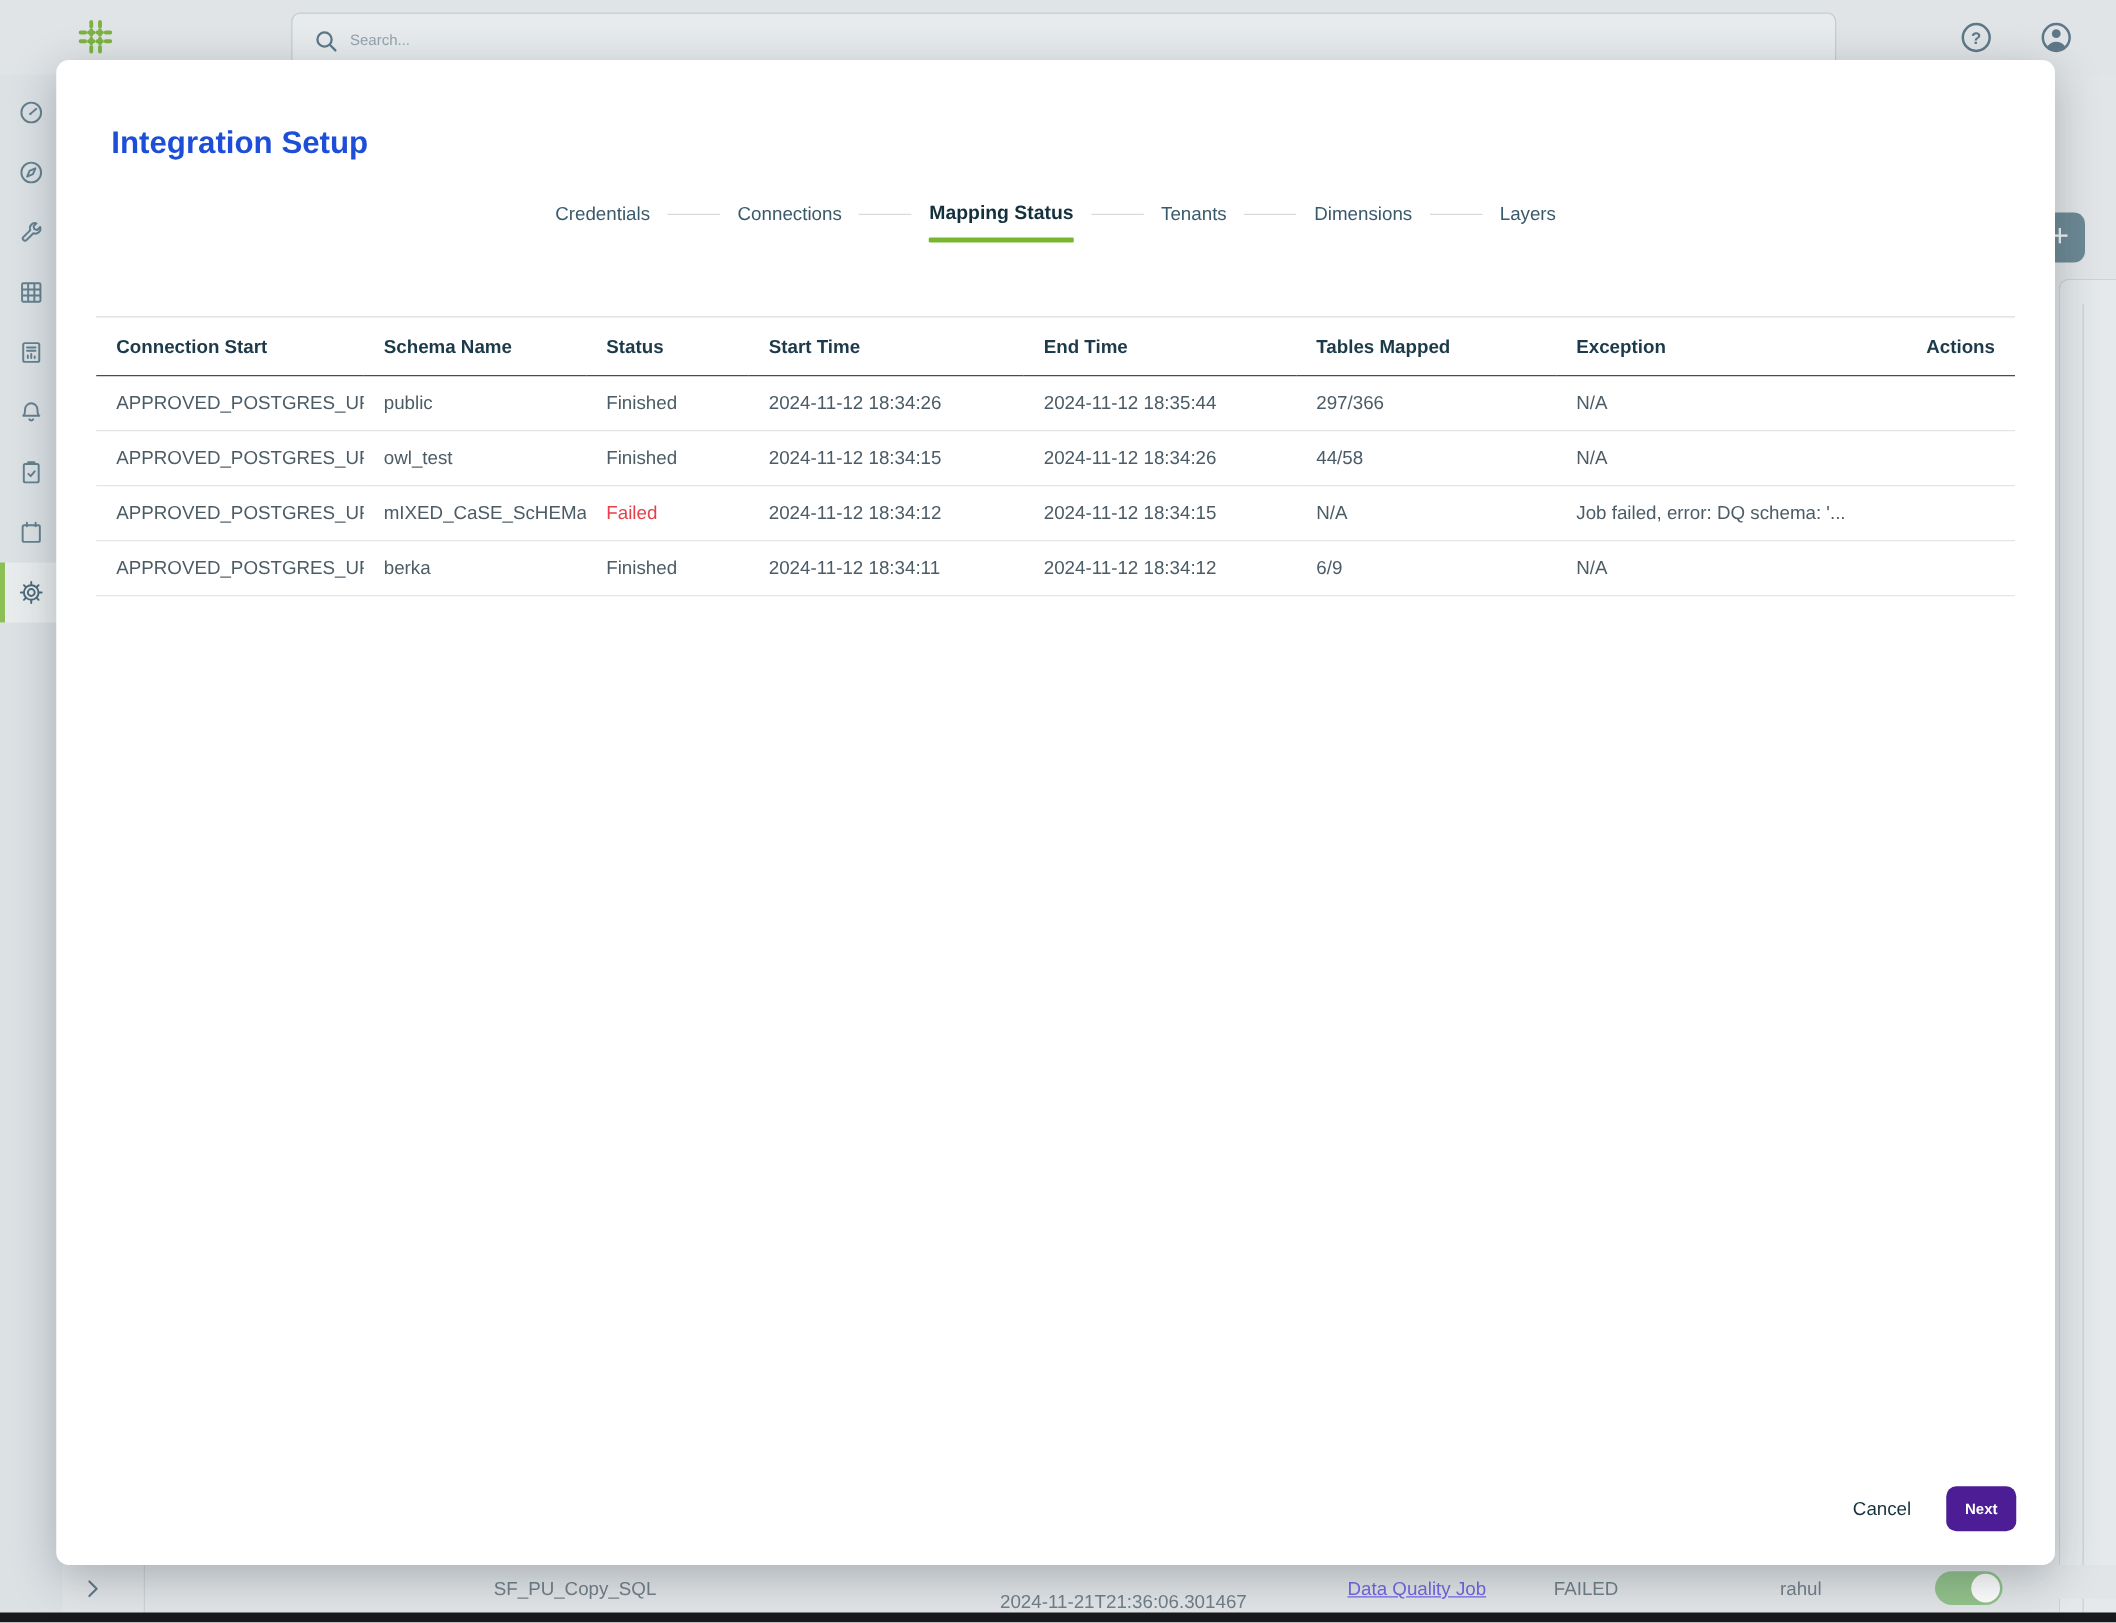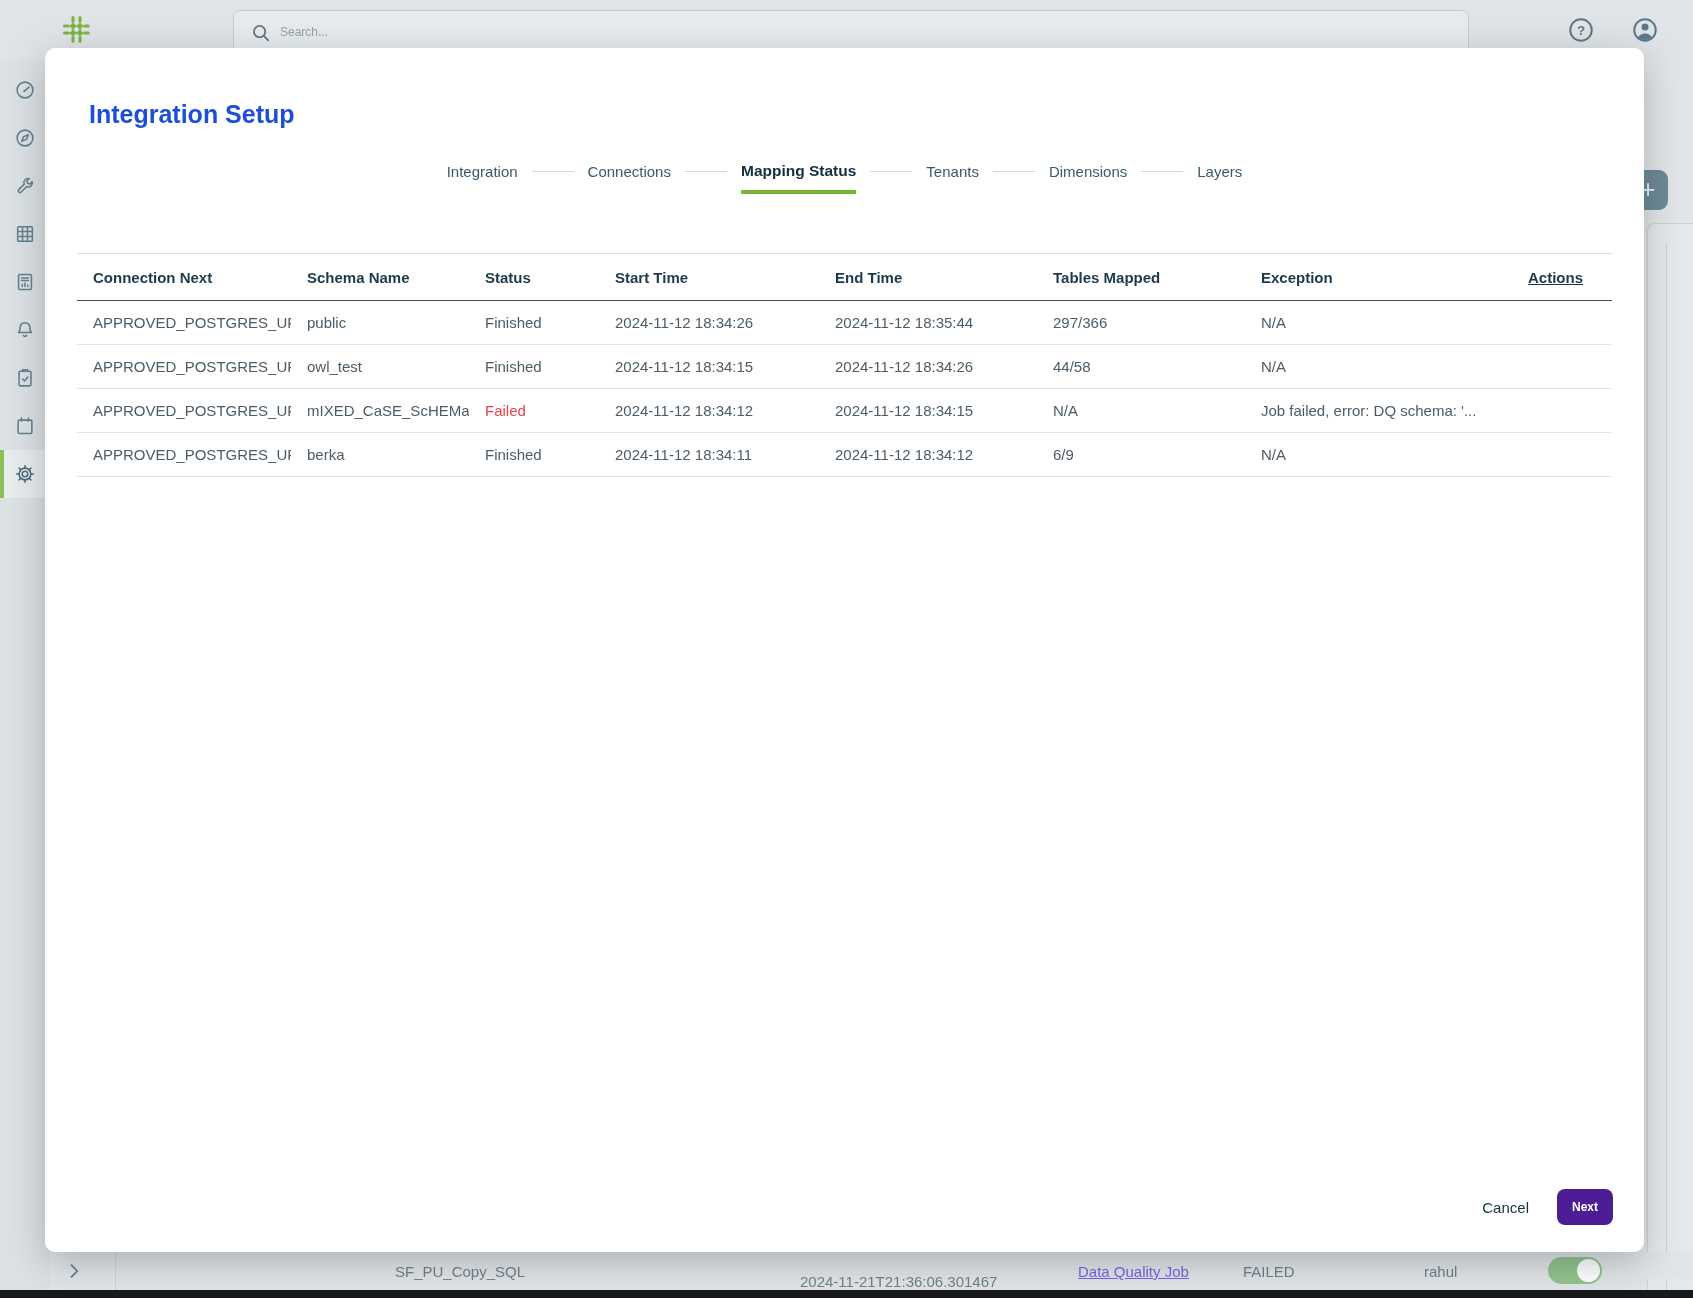--- a/index.html
+++ b/index.html
@@ -89,21 +89,21 @@
     background:#78b72d; border-radius:1px;
   }
   .connector { width:42px; height:1px; background:#d7dbde; margin:0 14px; }
   
   .map-table { position:absolute; left:32px; top:205px; width:1535px; border-collapse:collapse; table-layout:fixed; }
   .map-table th {
     text-align:left; font-size:15px; font-weight:700; color:#1c3a4a;
     padding:15px 16px 14px; border-top:1px solid #d9dde0; border-bottom:1px solid #3f505a;
     white-space:nowrap;
   }
-  .map-table th.right { text-align:left;text-decoration:underline; }
+  .map-table th.right { text-align:right; }
   .map-table td {
     font-size:15px; color:#4c5c66; padding:13px 16px; border-bottom:1px solid #e2e5e7;
     white-space:nowrap; overflow:hidden;
   }
   .status-failed { color:#e6404a !important; }
   
   .modal-footer {
     position:absolute; right:31px; bottom:27px;
     display:flex; align-items:center; gap:28px;
   }
@@ -252,21 +252,21 @@
   <span class="toggle">
       <span class="knob"></span>
     </span>
 </div>
 <div class="bottombar"></div>
 
 <div class="modal">
   <div class="modal-title">Integration Setup</div>
 
   <div class="stepper">
-    <span class="step">Integration</span>
+    <span class="step">Credentials</span>
     <span class="connector"></span>
     <span class="step">Connections</span>
     <span class="connector"></span>
     <span class="step active">Mapping Status</span>
     <span class="connector"></span>
     <span class="step">Tenants</span>
     <span class="connector"></span>
     <span class="step">Dimensions</span>
     <span class="connector"></span>
     <span class="step">Layers</span>
@@ -278,21 +278,21 @@
         <col style="width:178px">
         <col style="width:130px">
         <col style="width:220px">
       <col style="width:218px">
         <col style="width:208px">
         <col style="width:267px">
         <col>
     </colgroup>
     <thead>
       <tr>
-        <th>Connection Next</th>
+        <th>Connection Start</th>
         <th>Schema Name</th>
         <th>Status</th>
         <th>Start Time</th>
         <th>End Time</th>
         <th>Tables Mapped</th>
         <th>Exception</th>
         <th class="right">Actions</th>
       </tr>
     </thead>
     <tbody>

